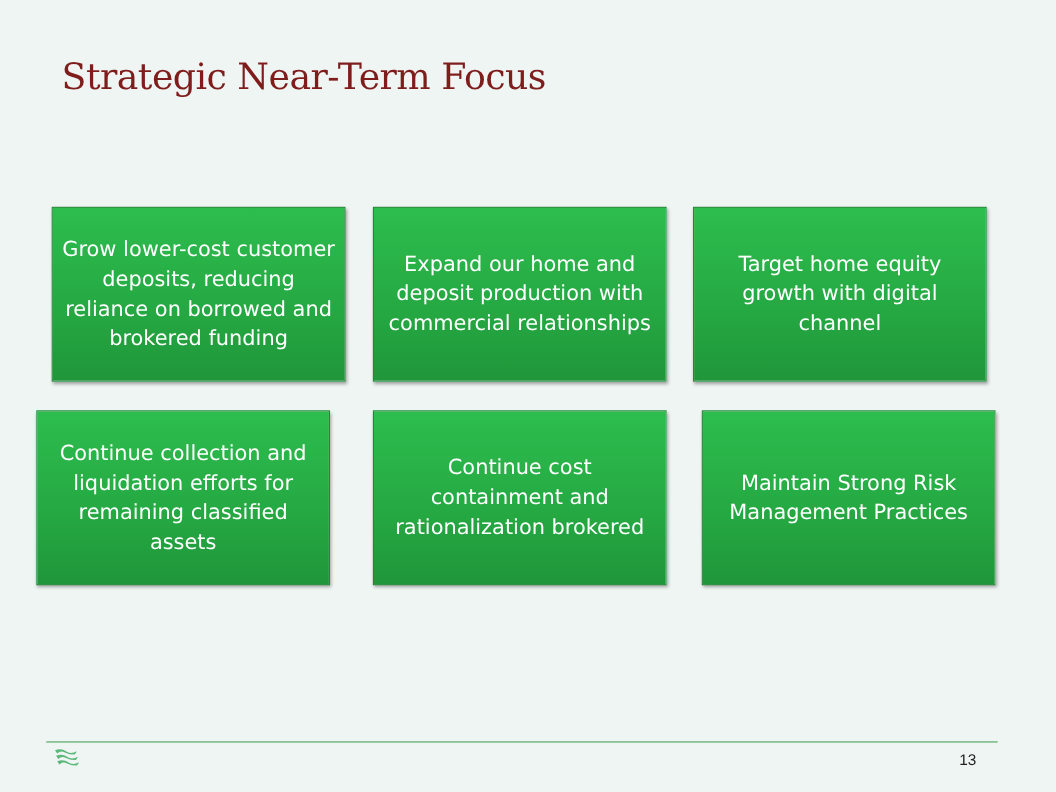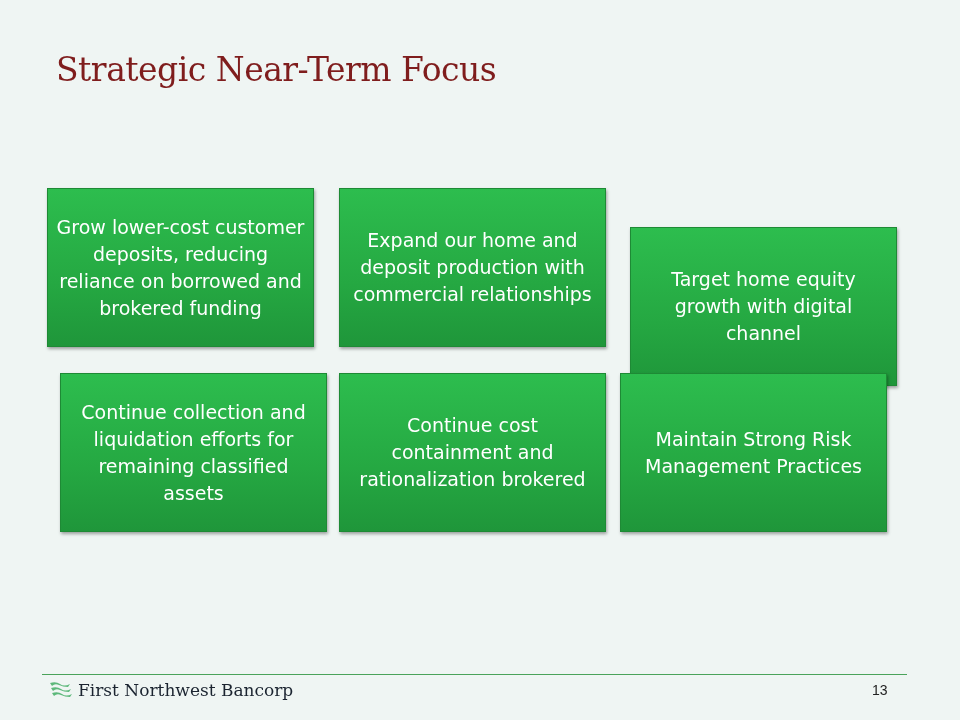--- a/index.html
+++ b/index.html
@@ -20,37 +20,36 @@
 <body>
 
 <div class="title">Strategic Near-Term Focus</div>
 
 <div class="box" style="left:47px;top:188px;">
     <span>Grow lower-cost customer deposits, reducing reliance on borrowed and brokered funding</span>
   </div>
 <div class="box" style="left:339px;top:188px;">
     <span>Expand our home and deposit production with commercial relationships</span>
   </div>
-<div class="box" style="left:630px;top:188px;margin-top:39px;">
+<div class="box" style="left:630px;top:188px;">
     <span>Target home equity growth with digital channel</span>
   </div>
-<div class="box" style="left:60px;top:373px;">
+<div class="box" style="left:33px;top:373px;">
     <span>Continue collection and liquidation efforts for remaining classified assets</span>
   </div>
 <div class="box" style="left:339px;top:373px;">
     <span>Continue cost containment and rationalization brokered</span>
   </div>
-<div class="box" style="left:620px;top:373px;">
+<div class="box" style="left:638px;top:373px;">
     <span>Maintain Strong Risk Management Practices</span>
   </div>
 
 <div class="rule"></div>
 
 <div class="logo">
   <svg viewBox="0 0 24 18">
     <path d="M2 2 Q8 0 12 3 T22 3 L20 6 Q15 6 11 4 T4 5 Z" fill="#5cb87a"></path>
     <path d="M3 7 Q9 5 13 8 T23 8 L21 11 Q16 11 12 9 T5 10 Z" fill="#5cb87a"></path>
     <path d="M4 12 Q10 10 14 13 T24 13 L22 16 Q17 16 13 14 T6 15 Z" fill="#5cb87a"></path>
   </svg>
-  <span class="logo-text">First Northwest Bancorp</span>
 </div>
 
 <div class="page">13</div>
 
 </body></html>

